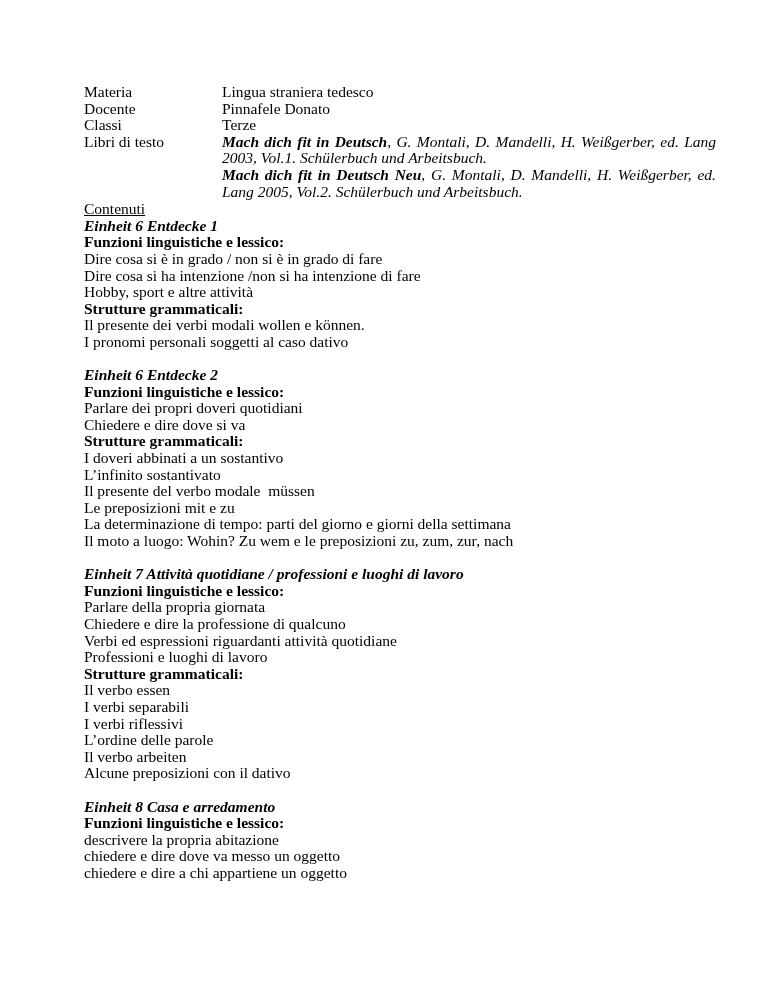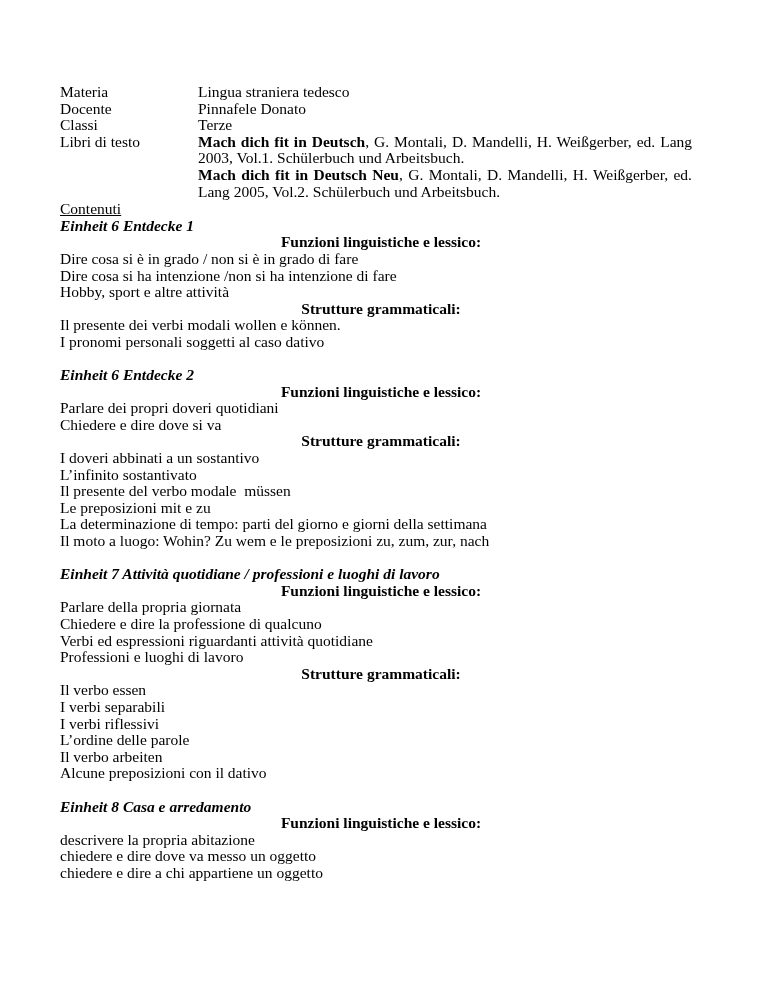--- a/index.html
+++ b/index.html
@@ -14,43 +14,43 @@
     font-family: "Liberation Serif", serif;
     font-size: 15.5px;
     line-height: 16.6px;
     color: #000000;
     -webkit-font-smoothing: antialiased;
   }
   .page {
     box-sizing: border-box;
     width: 768px;
     height: 994px;
-    padding: 84px 66px 0 60px;
+    padding: 84px 66px 0 84px;
   }
   p { margin: 0; }
 
   
   .header-row { display: flex; align-items: flex-start; }
   .header-label { width: 138px; flex: 0 0 138px; }
   .header-value { width: 494px; flex: 0 0 494px; }
-  .book-para { text-align: justify; }
+  .book-para { text-align: justify; font-style: italic; }
   .book-title { font-weight: bold; }
 
   
   .contents-label {
     margin-top: 1px;
     text-decoration: underline;
   }
   .unit + .unit { margin-top: 16.6px; }
   .unit-heading {
     font-weight: bold;
     font-style: italic;
   }
   .line { white-space: pre-wrap; }
-  .line.bold { font-weight: bold; text-align: center; }
+  .line.bold { font-weight: bold; }
 </style>
 </head>
 <body>
 
 <div class="page">
 
   <div>
     <div class="header-row">
       <span class="header-label">Materia</span>
       <span class="header-value">Lingua straniera tedesco</span>

